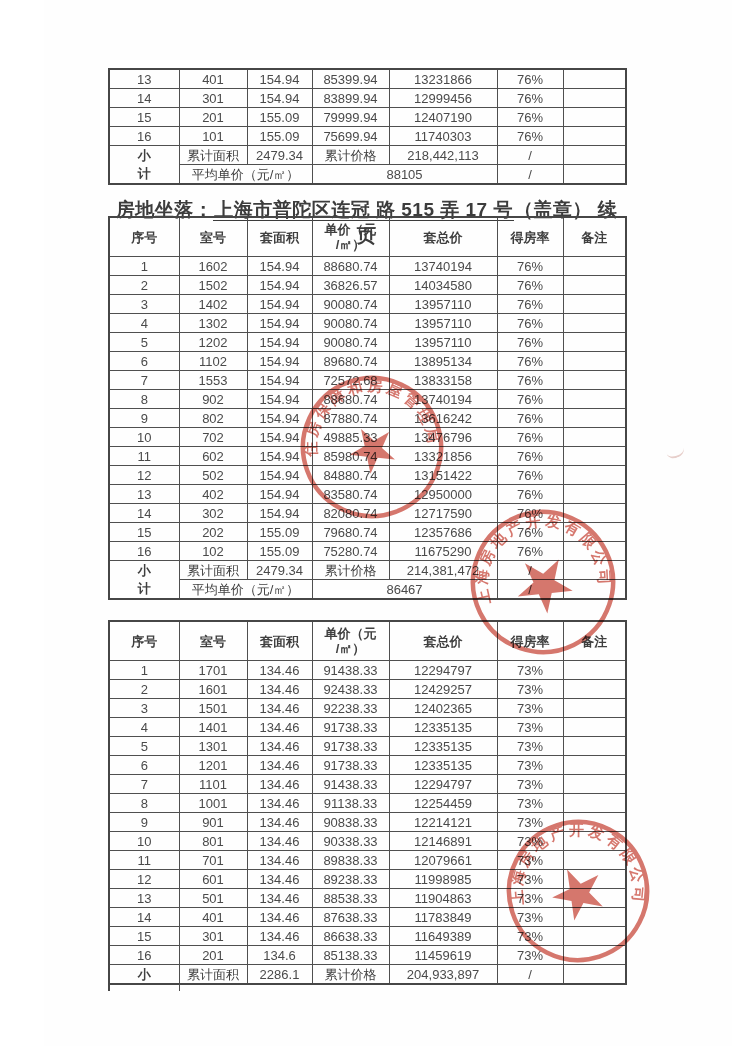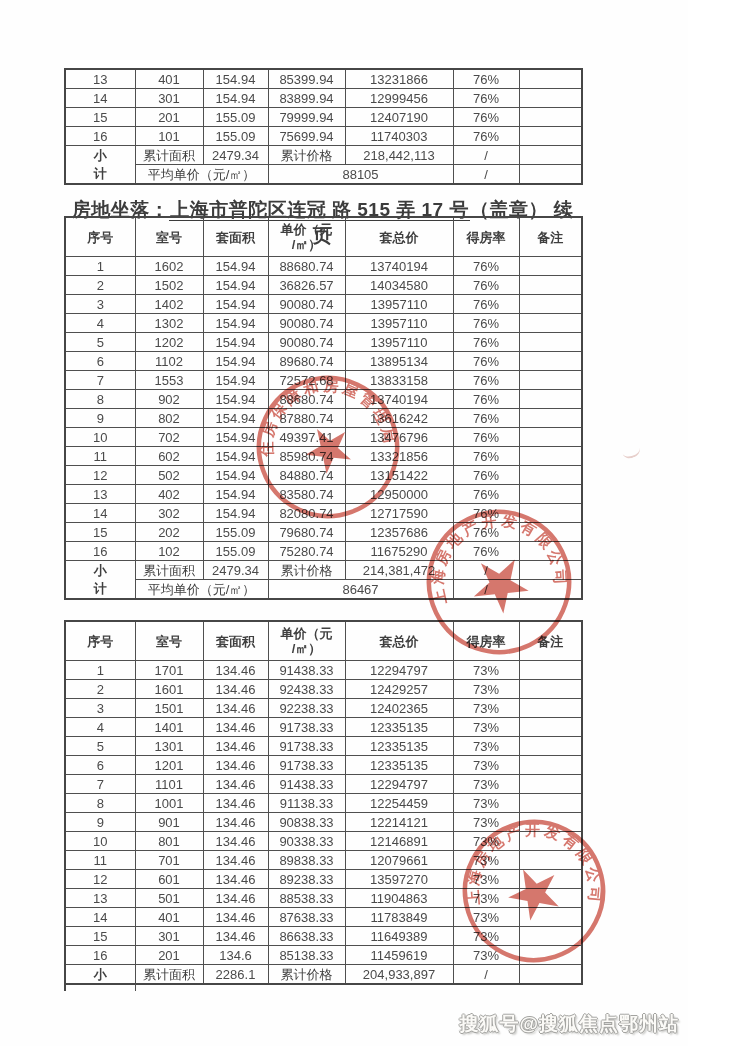--- a/index.html
+++ b/index.html
@@ -1,19 +1,19 @@
 <!DOCTYPE html>
 <html><head>
 <meta charset="utf-8">
 <style>
   html,body{margin:0;padding:0;background:#ffffff;}
   .page{
     position:relative;width:688px;height:1046px;background:#fefefe;
     font-family:"Liberation Sans","DejaVu Sans",sans-serif;
-    overflow:hidden;color:#454545;
+    overflow:hidden;color:#454545;margin-left:44px;
   }
   
   .tbl{
     position:absolute;left:64px;width:517px;
     border-collapse:collapse;table-layout:fixed;
     font-size:13px;color:#4a4a4a;
   }
   .tbl td,.tbl th{
     border:1px solid #4f4f4f;
     text-align:center;vertical-align:middle;
@@ -231,21 +231,21 @@
           <td>154.94</td>
           <td>87880.74</td>
           <td>13616242</td>
           <td>76%</td>
           <td></td>
         </tr>
         <tr>
           <td>10</td>
           <td>702</td>
           <td>154.94</td>
-          <td>49397.41</td>
+          <td>49885.33</td>
           <td>13476796</td>
           <td>76%</td>
           <td></td>
         </tr>
         <tr>
           <td>11</td>
           <td>602</td>
           <td>154.94</td>
           <td>85980.74</td>
           <td>13321856</td>
@@ -443,21 +443,21 @@
           <td>89838.33</td>
           <td>12079661</td>
           <td>73%</td>
           <td></td>
         </tr>
         <tr>
           <td>12</td>
           <td>601</td>
           <td>134.46</td>
           <td>89238.33</td>
-          <td>13597270</td>
+          <td>11998985</td>
           <td>73%</td>
           <td></td>
         </tr>
         <tr>
           <td>13</td>
           <td>501</td>
           <td>134.46</td>
           <td>88538.33</td>
           <td>11904863</td>
           <td>73%</td>
@@ -532,15 +532,14 @@
     <defs>
         <path id="arc3" d="M 20,76 a 56,56 0 1,1 112,0 a 56,56 0 1,1 -112,0"></path>
       </defs>
     <g transform="rotate(-18 76 76)">
       <circle cx="76" cy="76" r="69"></circle>
       <text><textPath href="#arc3" startOffset="4">上海房地产开发有限公司</textPath></text>
       <polygon transform="translate(76,79) rotate(-8) scale(27)" points="0,-1 0.2245,-0.309 0.9511,-0.309 0.3633,0.1181 0.5878,0.809 0,0.382 -0.5878,0.809 -0.3633,0.1181 -0.9511,-0.309 -0.2245,-0.309"></polygon>
     </g>
   </svg>
 
-  <div class="watermark">搜狐号@搜狐焦点鄂州站</div>
 
 </div>
 
 </body></html>

